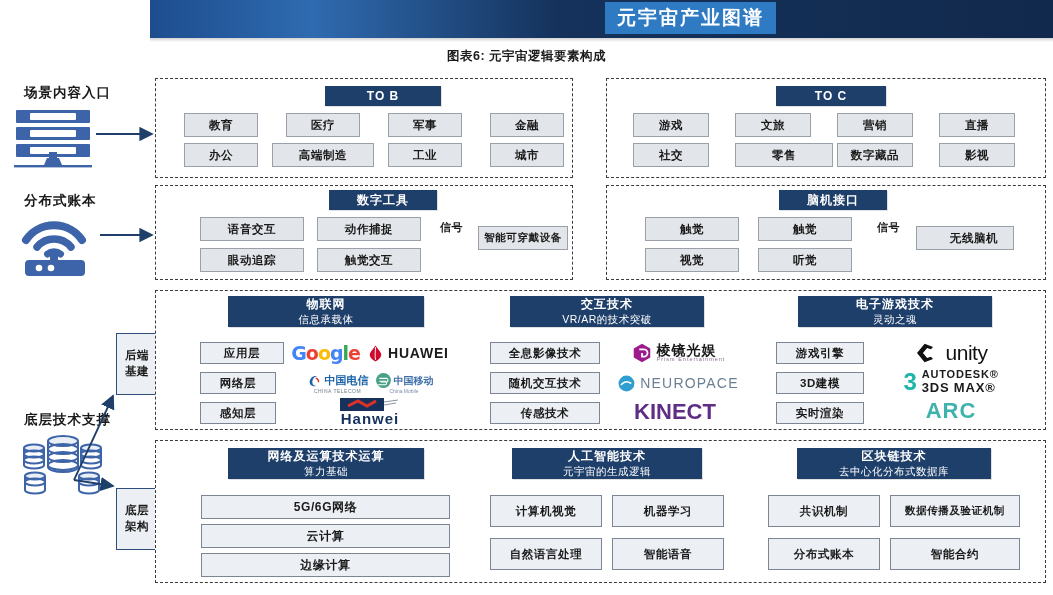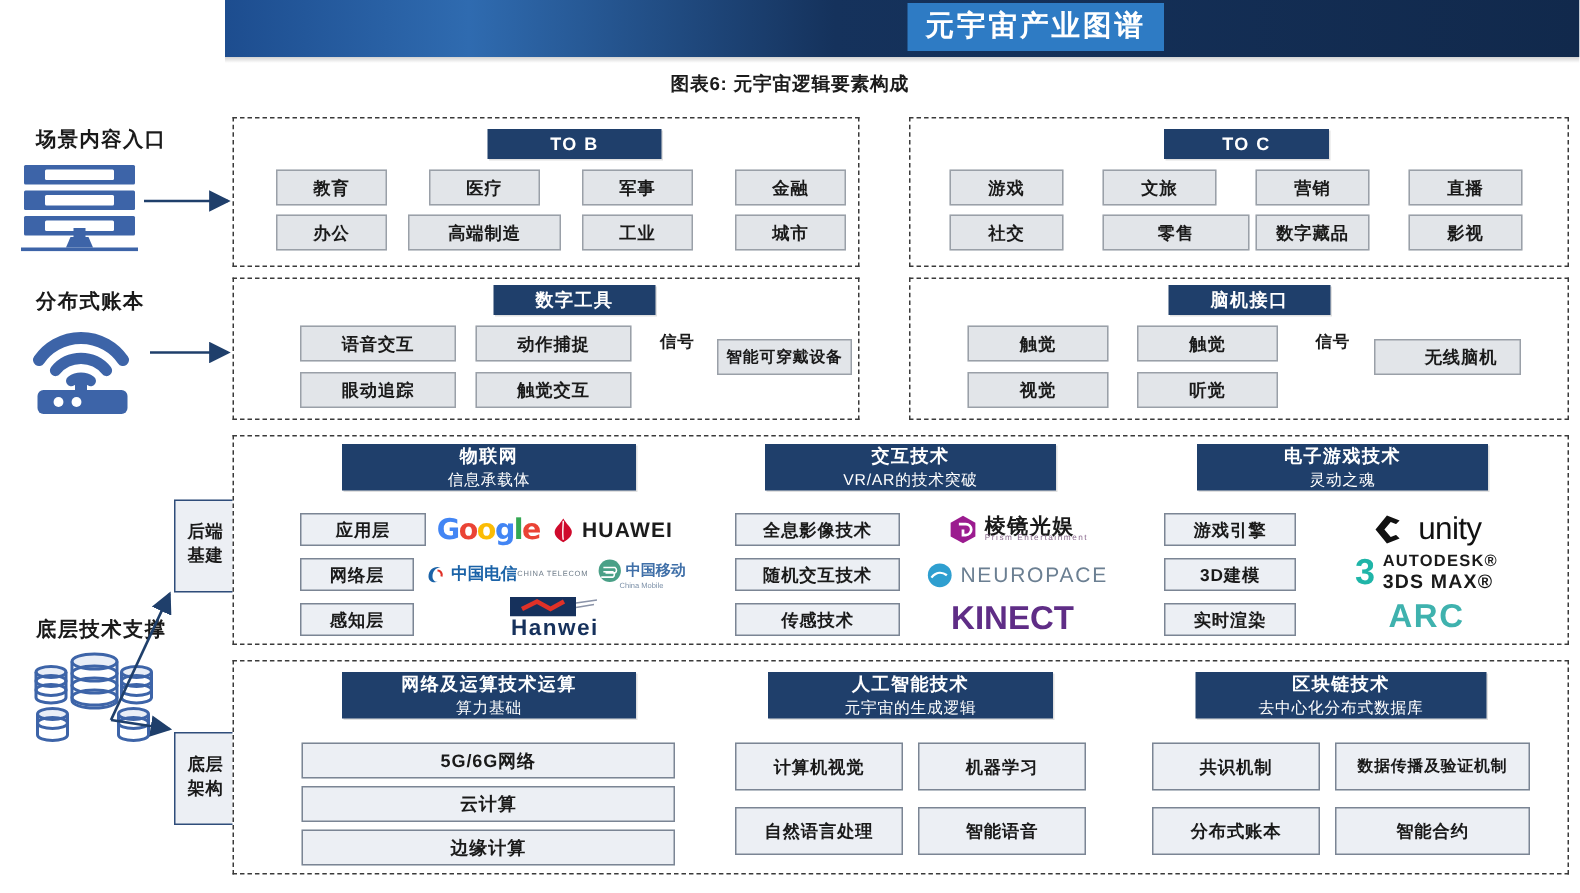--- a/index.html
+++ b/index.html
@@ -314,21 +314,21 @@
   <span class="lg">
     <svg width="19" height="19" viewBox="0 0 24 24" style="margin-right:3px;">
       <path d="M12 2 C9 7 6 9 5 12 C4 15 6 19 12 22 C18 19 20 15 19 12 C18 9 15 7 12 2 Z" fill="#CF0A2C"></path>
       <path d="M12 4 C12 9 11 14 12 20" stroke="#fff" stroke-width="1.2" fill="none"></path>
     </svg>
     <span class="huawei-txt">HUAWEI</span>
   </span>
 </div>
 
 <div class="logo-cell" style="left:284px; top:370px; width:172px; height:26px;">
-  <span class="lg" style="flex-direction:row; line-height:1;">
+  <span class="lg" style="flex-direction:column; line-height:1;">
     <span style="display:flex;align-items:center;gap:2px;">
       <svg width="16" height="16" viewBox="0 0 24 24">
         <path d="M4 14 C4 7 10 3 16 5 C11 5 8 9 8 14 C8 18 11 20 14 19 C9 21 4 19 4 14 Z" fill="#1b63a8"></path>
         <path d="M13 8 C16 8 18 11 17 14" stroke="#e03127" stroke-width="2.2" fill="none"></path>
       </svg>
       <span class="ct-txt">中国电信</span>
     </span>
     <span class="ct-sub">CHINA TELECOM</span>
   </span>
   <span class="lg" style="flex-direction:column;line-height:1;">

